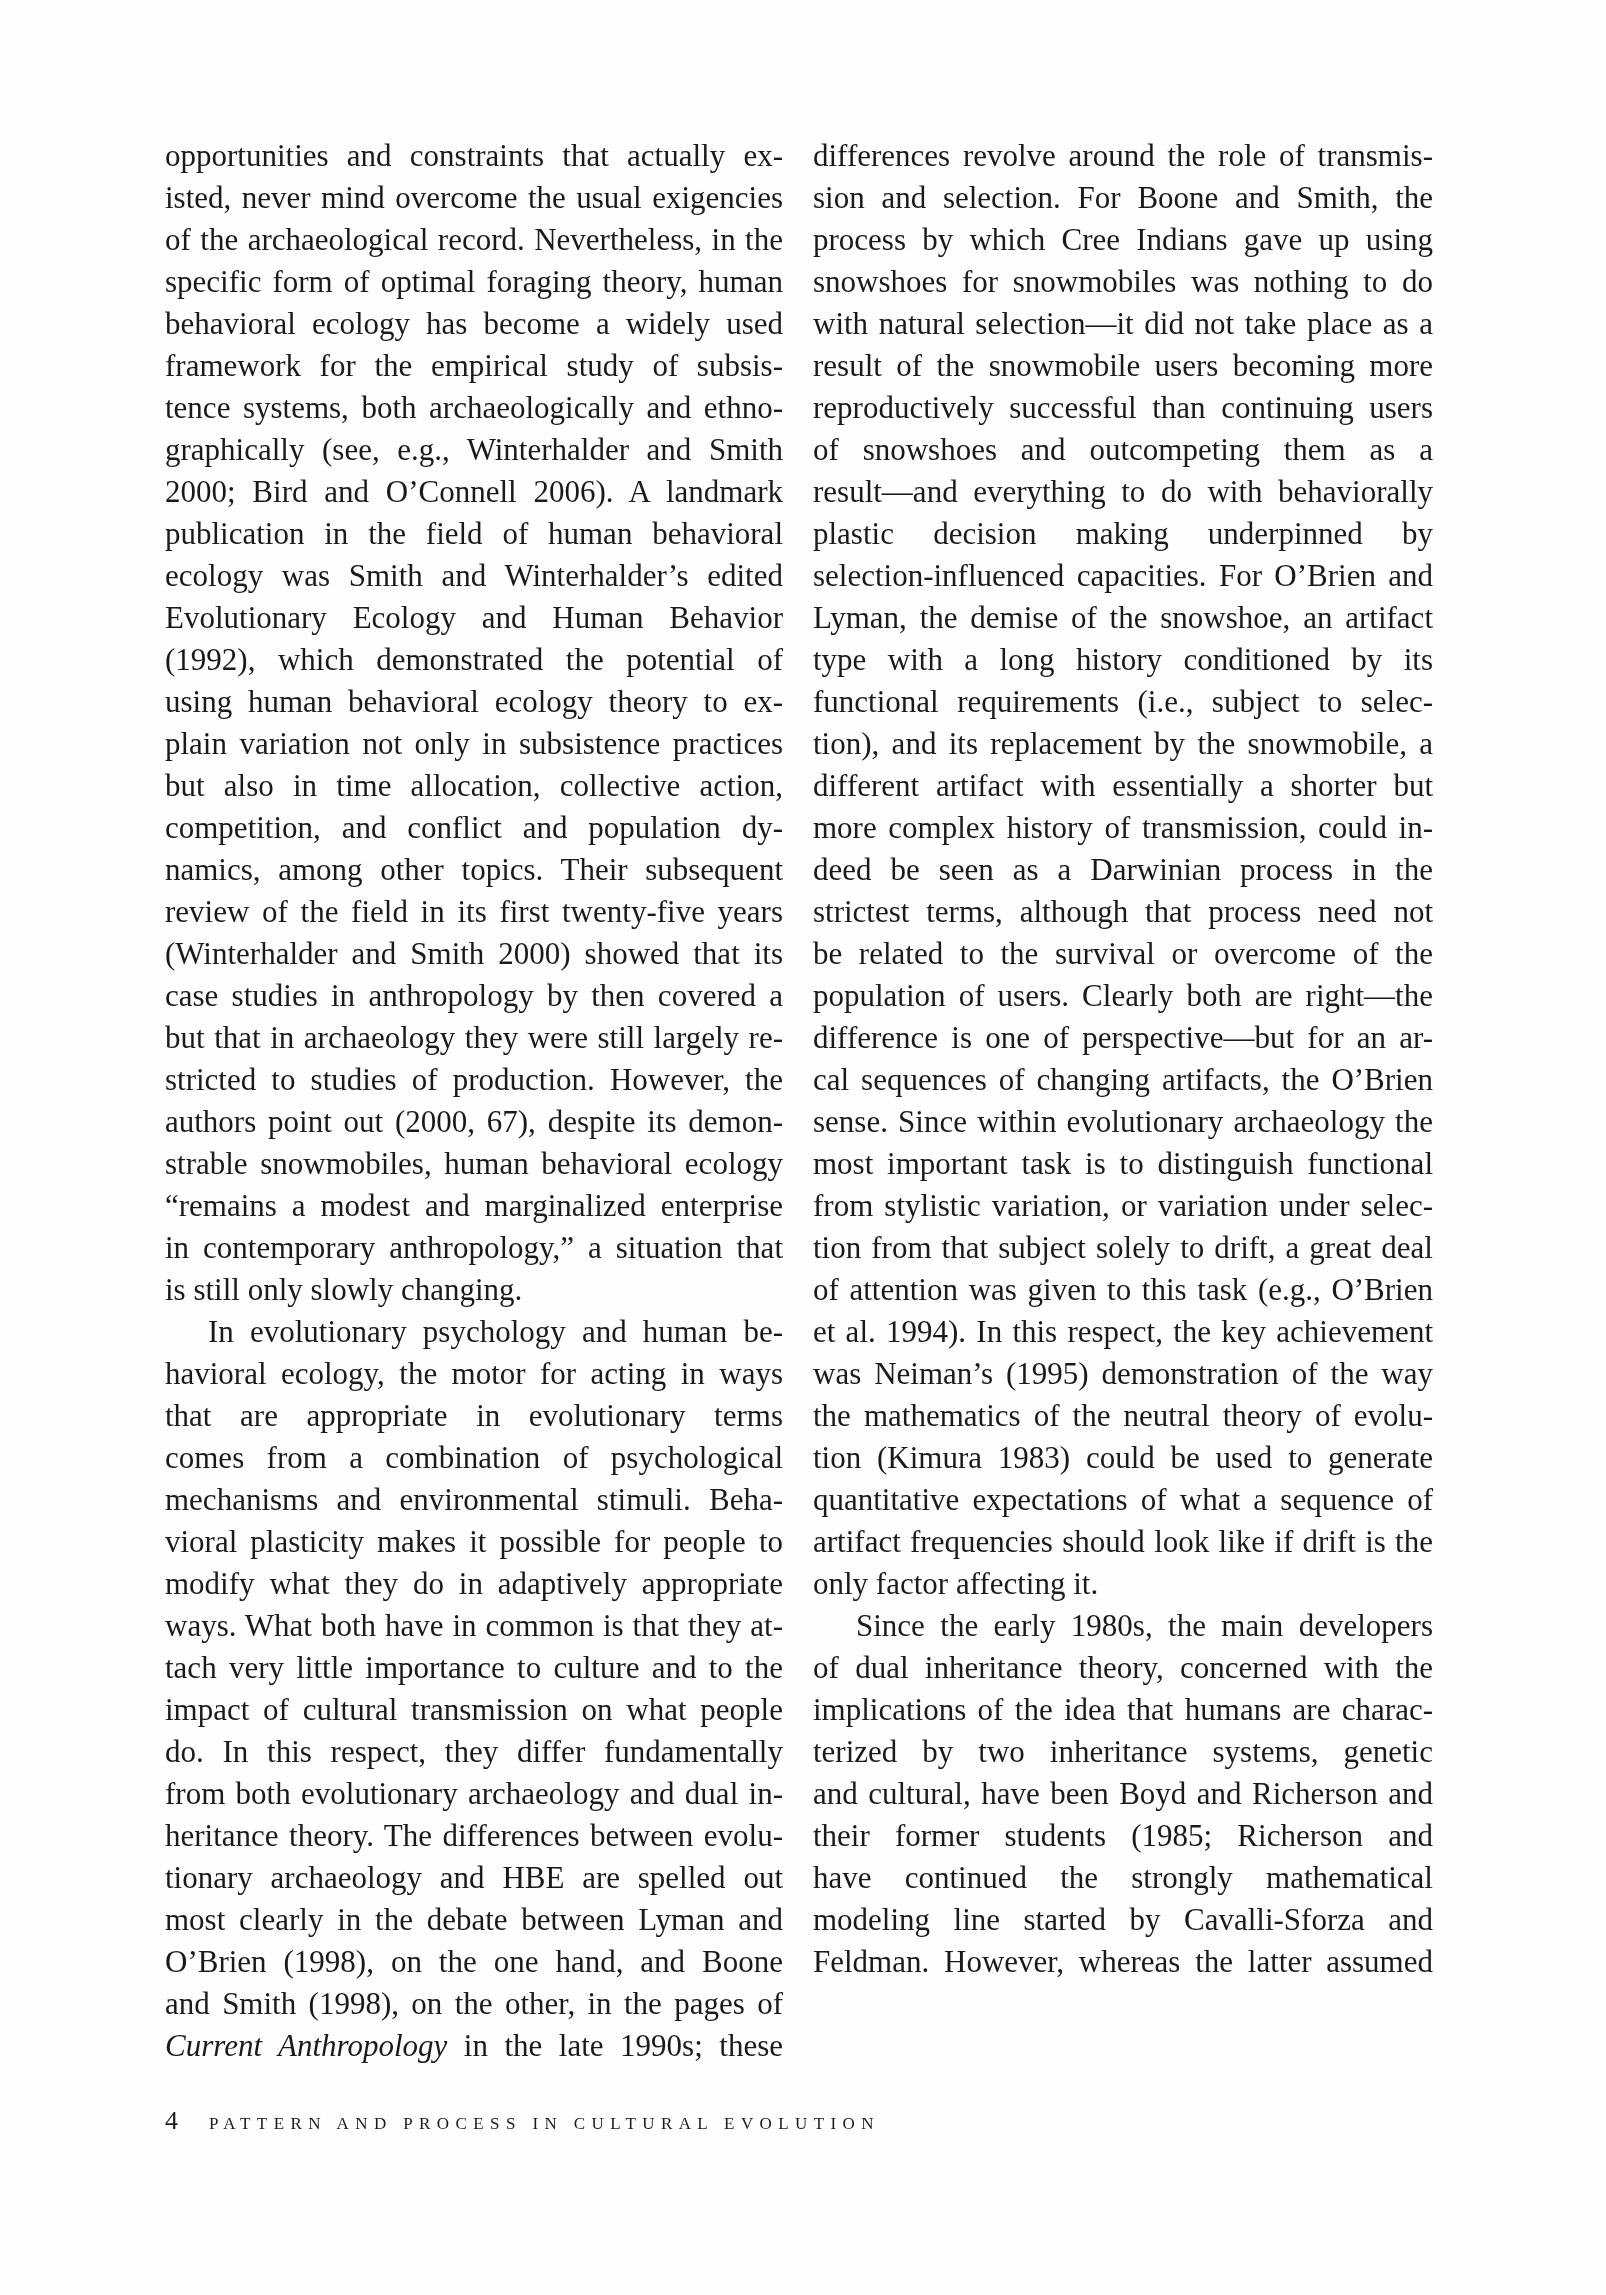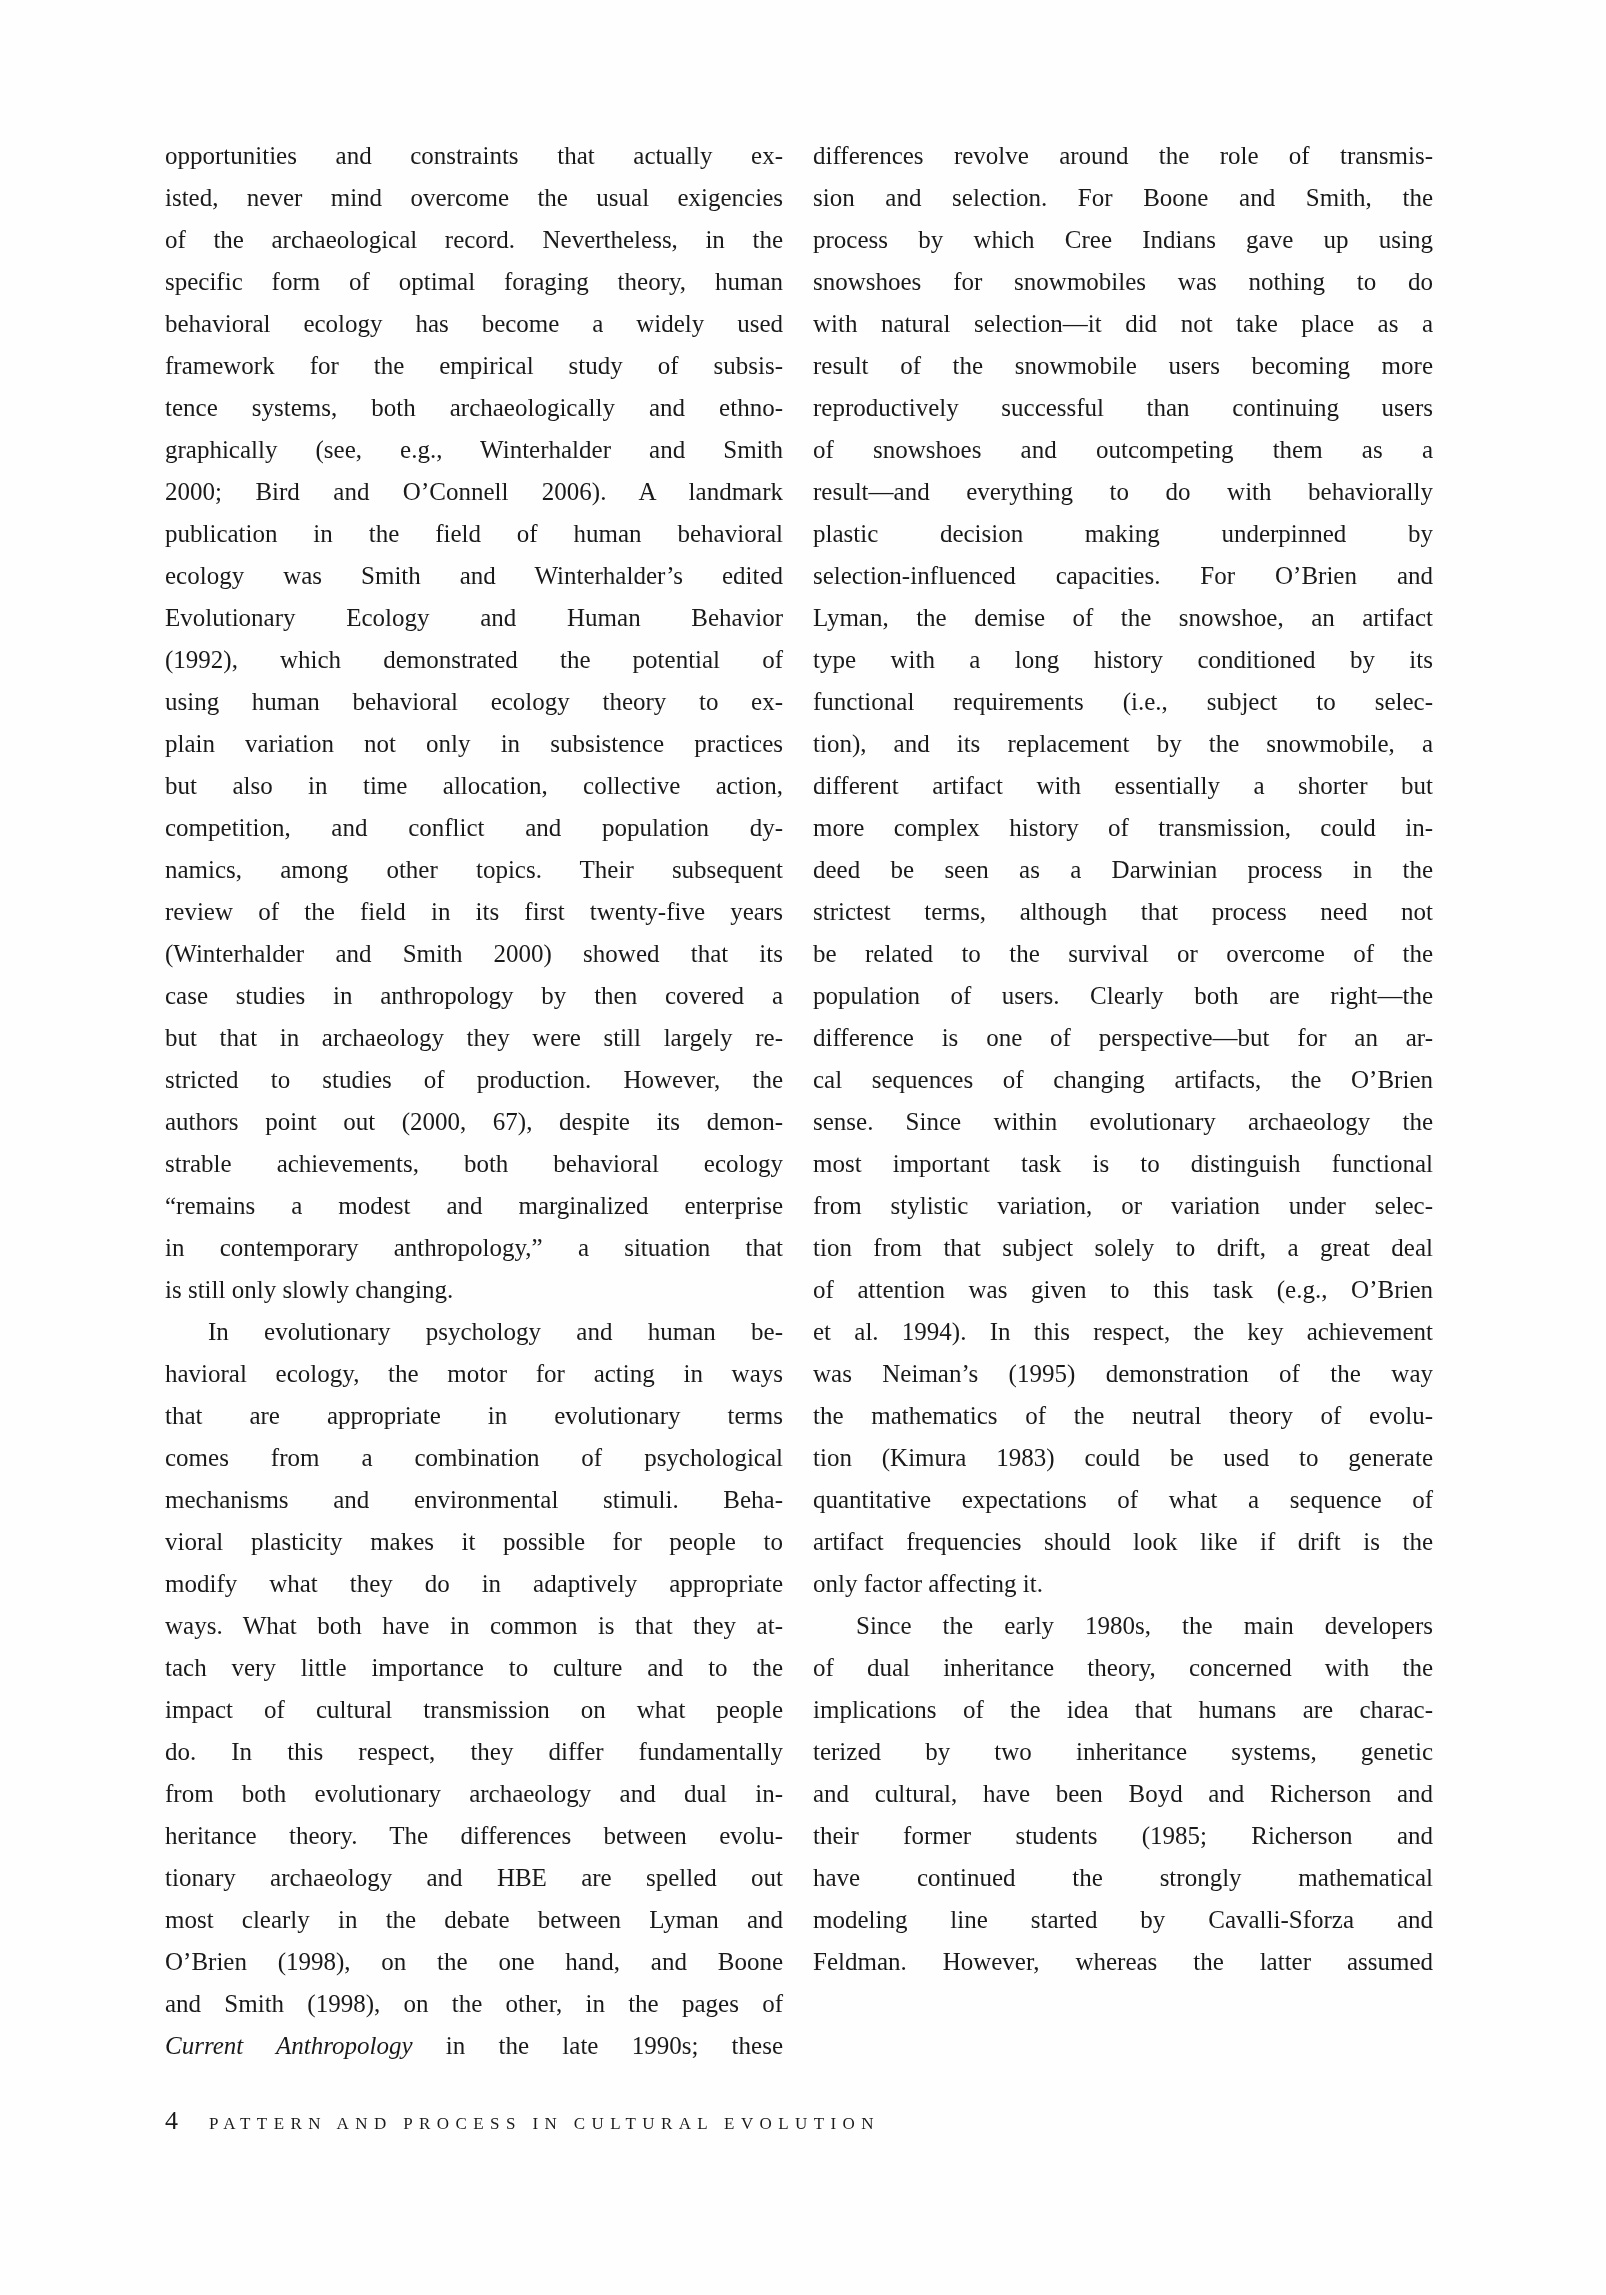--- a/index.html
+++ b/index.html
@@ -1,21 +1,21 @@
 <!DOCTYPE html>
 <html style="font-size:12.2px"><head>
 <meta charset="utf-8">
 <style>
   html, body { margin: 0; padding: 0; background: #ffffff; }
   body { width: 1607px; height: 2295px; position: relative; overflow: hidden; }
   .page { position: absolute; left: 0; top: 0; width: 1607px; height: 2295px; background: #fefefe; }
   .column {
     position: absolute; top: 135px; width: 618px;
     font-family: "Liberation Serif", "DejaVu Serif", serif;
-    font-size: 25px; color: #1a1a1a;
+    font-size: 31px; color: #1a1a1a;
   }
   .col-left { left: 165px; }
   .col-right { left: 813px; width: 620px; }
   .line {
     height: 42px; line-height: 42px; white-space: nowrap;
     text-align: justify; text-align-last: justify; overflow: visible;
   }
   .line.last { text-align-last: left; }
   .line.indent { text-indent: 43px; }
   .line i, .line .it { font-style: italic; }
@@ -49,21 +49,21 @@
       <div class="line">plain variation not only in subsistence practices</div>
       <div class="line">but also in time allocation, collective action,</div>
       <div class="line">competition, and conflict and population dy-</div>
       <div class="line">namics, among other topics. Their subsequent</div>
       <div class="line">review of the field in its first twenty-five years</div>
       <div class="line">(Winterhalder and Smith 2000) showed that its</div>
       <div class="line">case studies in anthropology by then covered a</div>
       <div class="line">but that in archaeology they were still largely re-</div>
       <div class="line">stricted to studies of production. However, the</div>
       <div class="line">authors point out (2000, 67), despite its demon-</div>
-      <div class="line">strable achievements, both behavioral ecology</div>
+      <div class="line">strable snowmobiles, human behavioral ecology</div>
       <div class="line">“remains a modest and marginalized enterprise</div>
       <div class="line">in contemporary anthropology,” a situation that</div>
       <div class="line last">is still only slowly changing.</div>
       <div class="line indent">In evolutionary psychology and human be-</div>
       <div class="line">havioral ecology, the motor for acting in ways</div>
       <div class="line">that are appropriate in evolutionary terms</div>
       <div class="line">comes from a combination of psychological</div>
       <div class="line">mechanisms and environmental stimuli. Beha-</div>
       <div class="line">vioral plasticity makes it possible for people to</div>
       <div class="line">modify what they do in adaptively appropriate</div>

